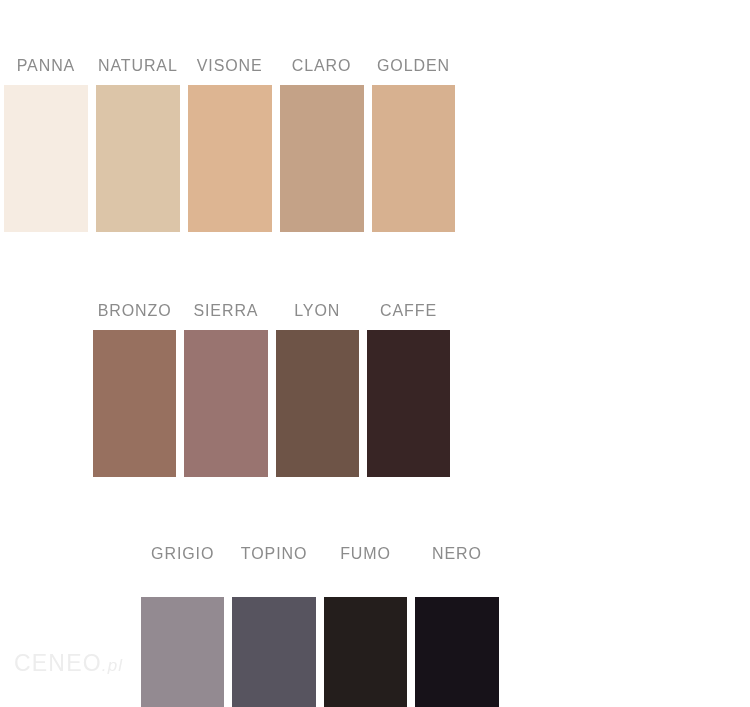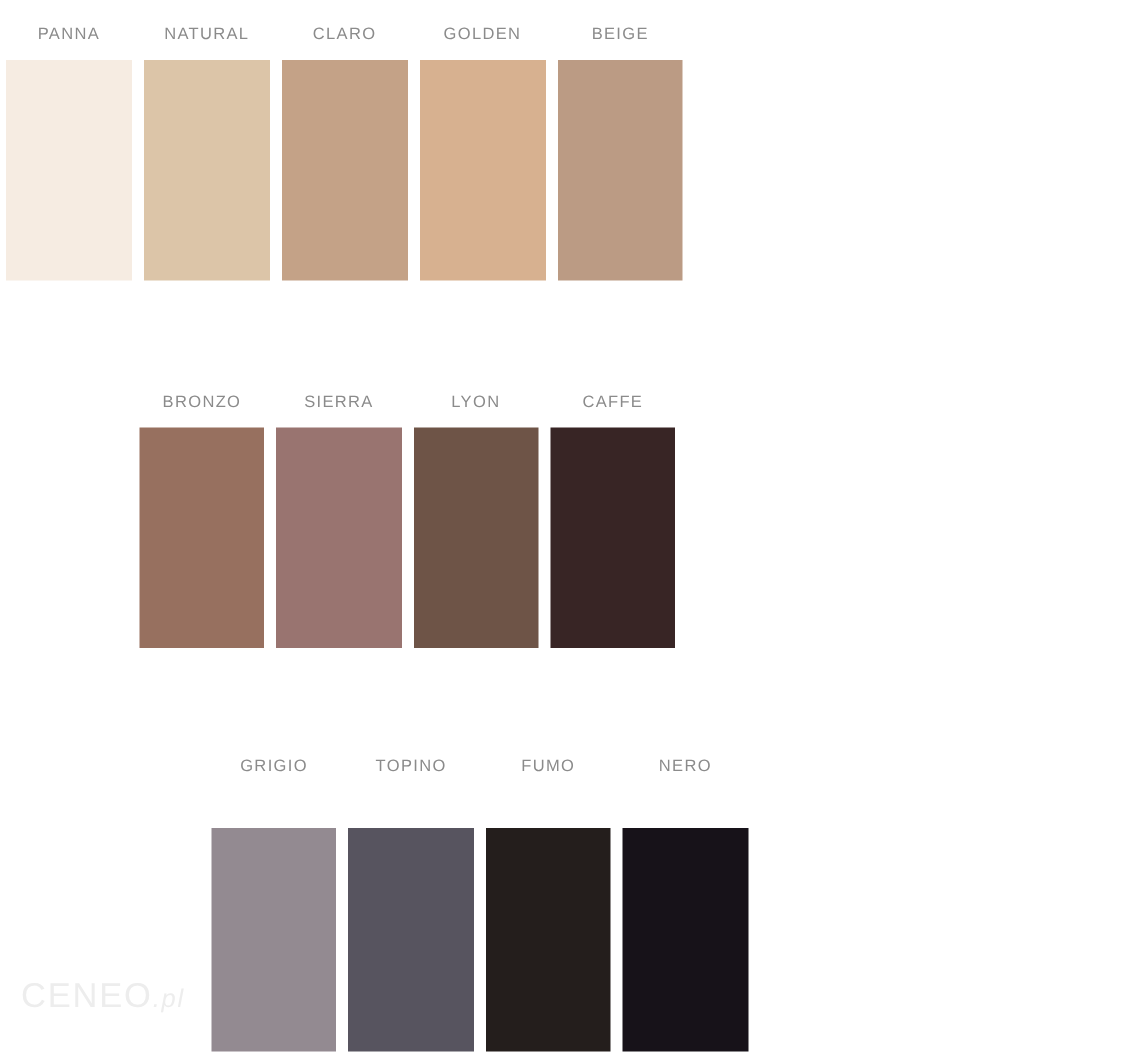--- a/index.html
+++ b/index.html
@@ -25,30 +25,31 @@
     display: flex;
     align-items: flex-start;
   }
   .swatch-cell {
     display: flex;
     flex-direction: column;
     align-items: center;
     box-sizing: border-box;
   }
   .swatch-label {
-    font-size: 11px;
+    font-size: 16px;
     letter-spacing: 0.9px;
     color: #8b8b8b;
     text-transform: uppercase;
     font-weight: 400;
     line-height: 1;
     white-space: nowrap;
     text-align: center;
     margin-bottom: 0;
     font-family: "Liberation Sans", sans-serif;
+    margin-top: 40px;
   }
   .swatch-chip {
     width: 100%;
     display: block;
   }
 
   
   #row-1 {
     left: 0px;
     top: 18px;
@@ -104,30 +105,30 @@
   <div class="swatch-row" id="row-1">
       <div class="swatch-cell">
         <div class="swatch-label">PANNA</div>
         <div class="swatch-chip" style="background: rgb(246, 236, 226);"></div>
       </div>
       <div class="swatch-cell">
         <div class="swatch-label">NATURAL</div>
         <div class="swatch-chip" style="background: rgb(220, 197, 168);"></div>
       </div>
       <div class="swatch-cell">
+        <div class="swatch-label">VISONE</div>
+        <div class="swatch-chip" style="background: rgb(221, 181, 146);"></div>
+      </div>
+      <div class="swatch-cell">
         <div class="swatch-label">CLARO</div>
         <div class="swatch-chip" style="background: rgb(196, 162, 135);"></div>
       </div>
       <div class="swatch-cell">
         <div class="swatch-label">GOLDEN</div>
         <div class="swatch-chip" style="background: rgb(215, 177, 144);"></div>
-      </div>
-      <div class="swatch-cell">
-        <div class="swatch-label">BEIGE</div>
-        <div class="swatch-chip" style="background: rgb(187, 155, 132);"></div>
       </div>
     </div>
   <div class="swatch-row" id="row-2">
       <div class="swatch-cell">
         <div class="swatch-label">BRONZO</div>
         <div class="swatch-chip" style="background: rgb(151, 112, 95);"></div>
       </div>
       <div class="swatch-cell">
         <div class="swatch-label">SIERRA</div>
         <div class="swatch-chip" style="background: rgb(153, 116, 112);"></div>

